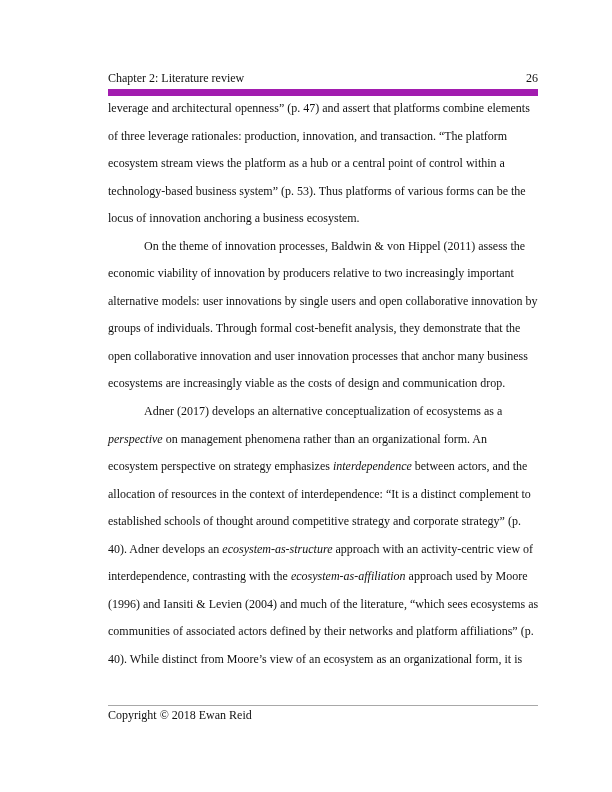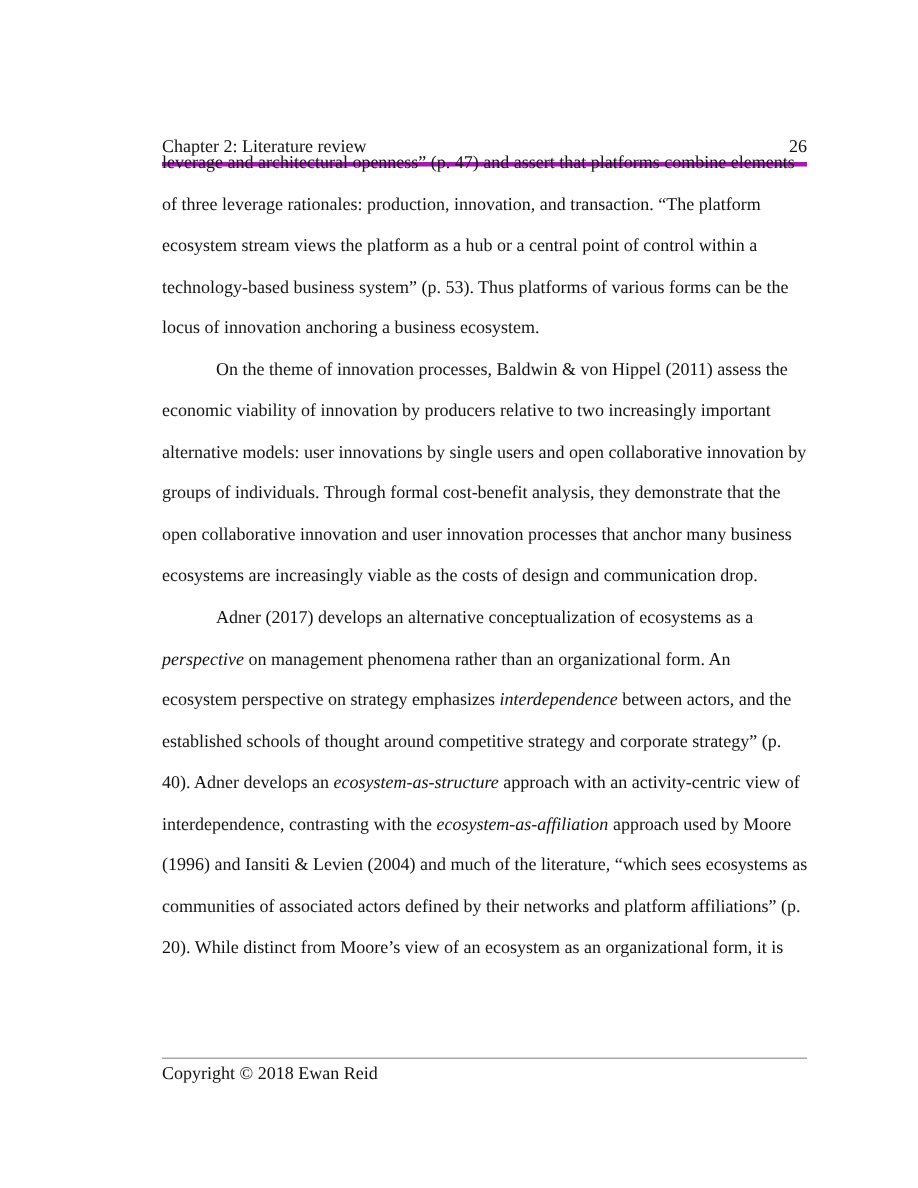--- a/index.html
+++ b/index.html
@@ -1,20 +1,20 @@
 <!DOCTYPE html>
 <html><head>
 <meta charset="utf-8">
 <style>
   html, body { margin: 0; padding: 0; background: #ffffff; }
   body { width: 612px; height: 792px; position: relative; overflow: hidden;
          font-family: "Liberation Serif", serif; color: #111; }
   .page { position: absolute; left: 0; top: 0; width: 612px; height: 792px; background: #fff; }
-  .header { position: absolute; left: 108px; top: 88px; width: 430px; height: 20px;
-            border-bottom: 3px solid #a21caf; font-size: 12px; line-height: 16px; }
+  .header { position: absolute; left: 108px; top: 69px; width: 430px; height: 20px;
+            border-bottom: 7px solid #a21caf; font-size: 12px; line-height: 16px; }
   .header .title { position: absolute; left: 0; top: 1px; }
   .header .pageno { position: absolute; right: 0; top: 1px; }
   .body { position: absolute; left: 108px; top: 95px; width: 432px;
           font-size: 12px; line-height: 27.55px; }
   .line { white-space: nowrap; height: 27.55px; }
   .indent { padding-left: 36px; }
   i { font-style: italic; }
   .footer { position: absolute; left: 108px; top: 705px; width: 430px;
             border-top: 1px solid #a8a8a8; text-align: left; font-size: 12px; line-height: 16px; padding-top: 1px; }
 </style>
@@ -35,24 +35,25 @@
     <div class="line"><span>locus of innovation anchoring a business ecosystem.</span></div>
     <div class="line indent"><span>On the theme of innovation processes, Baldwin &amp; von Hippel (2011) assess the</span></div>
     <div class="line"><span>economic viability of innovation by producers relative to two increasingly important</span></div>
     <div class="line"><span>alternative models: user innovations by single users and open collaborative innovation by</span></div>
     <div class="line"><span>groups of individuals.  Through formal cost-benefit analysis, they demonstrate that the</span></div>
     <div class="line"><span>open collaborative innovation and user innovation processes that anchor many business</span></div>
     <div class="line"><span>ecosystems are increasingly viable as the costs of design and communication drop.</span></div>
     <div class="line indent"><span>Adner (2017) develops an alternative conceptualization of ecosystems as a</span></div>
     <div class="line"><i>perspective</i><span> on management phenomena rather than an organizational form.  An</span></div>
     <div class="line"><span>ecosystem perspective on strategy emphasizes </span><i>interdependence</i><span> between actors, and the</span></div>
+    <div class="line"><span>allocation of resources in the context of interdependence: “It is a distinct complement to</span></div>
     <div class="line"><span>established schools of thought around competitive strategy and corporate strategy” (p.</span></div>
     <div class="line"><span>40).  Adner develops an </span><i>ecosystem-as-structure</i><span> approach with an activity-centric view of</span></div>
     <div class="line"><span>interdependence, contrasting with the </span><i>ecosystem-as-affiliation</i><span> approach used by Moore</span></div>
     <div class="line"><span>(1996) and Iansiti &amp; Levien (2004) and much of the literature, “which sees ecosystems as</span></div>
     <div class="line"><span>communities of associated actors defined by their networks and platform affiliations” (p.</span></div>
-    <div class="line"><span>20).  While distinct from Moore’s view of an ecosystem as an organizational form, it is</span></div>
+    <div class="line"><span>40).  While distinct from Moore’s view of an ecosystem as an organizational form, it is</span></div>
   </div>
 
   <div class="footer">
     <span>Copyright © 2018 Ewan Reid</span>
   </div>
 </div>
 
 </body></html>

